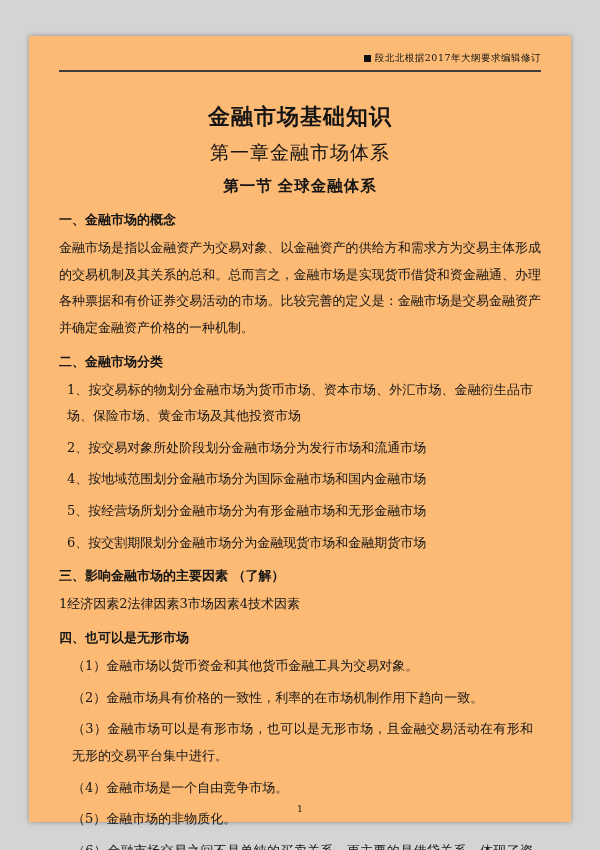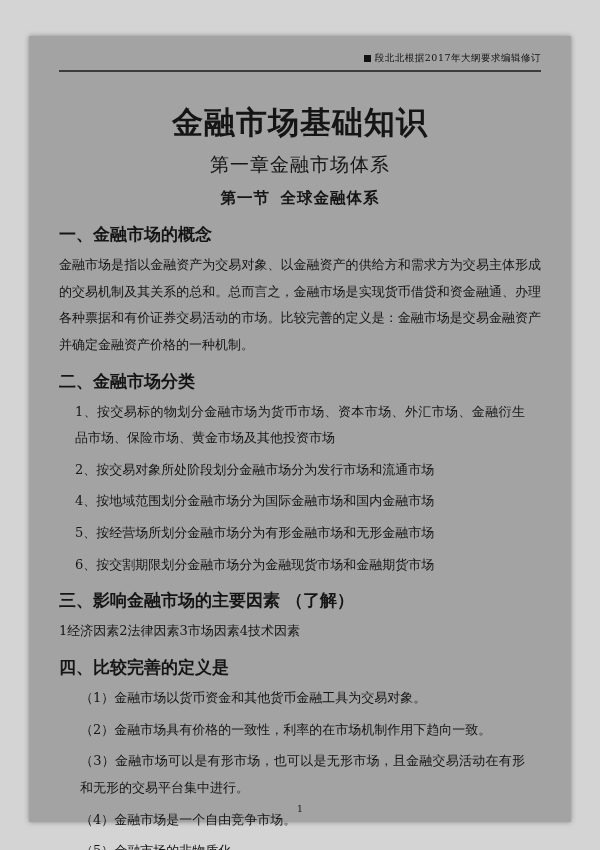--- a/index.html
+++ b/index.html
@@ -6,58 +6,58 @@
   html,body { margin:0; padding:0; }
   body {
     width:600px; height:850px;
     background:#d4d4d4;
     font-family:"DejaVu Serif", "Liberation Serif", serif;
     color:#151515;
   }
   .canvas { position:relative; width:600px; height:850px; overflow:hidden; }
   .page {
     position:absolute; left:29px; right:29px; top:36px; bottom:28px;
-    background:#a3a3a3;
+    background:#fdba74;
     box-shadow:0 0 5px rgba(0,0,0,0.35);
     padding:16px 30px 8px 30px;
   }
   .header {
     display:flex; justify-content:flex-end; align-items:center;
     border-bottom:2px solid #3c3c3c;
     padding-bottom:5px;
     font-size:9.5px; color:#111;
     letter-spacing:0.5px;
   }
   .hsquare {
     width:7px; height:7px; background:#111;
     display:inline-block; margin-right:4px; flex:0 0 auto;
   }
   .doc-title {
-    text-align:center; font-weight:bold; font-size:31px;
+    text-align:center; font-weight:bold; font-size:22px;
     margin:30px 0 8px 0; letter-spacing:1px;
   }
   .doc-chapter {
     text-align:center; font-weight:normal; font-size:19px;
     margin:4px 0 10px 0; letter-spacing:1px;
   }
   .doc-section-title {
     text-align:center; font-weight:bold; font-size:15.5px;
-    font-family:Liberation Mono, monospace;
+    font-family:Liberation Serif, serif;
     margin:6px 0 14px 0; letter-spacing:1px;
   }
   .sec-heading {
     font-family:"DejaVu Sans","Liberation Sans",sans-serif;
-    font-weight:bold; font-size:17px;
+    font-weight:bold; font-size:13px;
     margin:11px 0 6px 0;
   }
   .body-text, .list-item {
     font-size:13px; line-height:2.05;
     text-align:justify; margin:4px 0;
   }
-  .list-item { margin:5px 16px; }
+  .list-item { margin:5px 8px; }
   .indent .list-item { padding-left:5px; }
   .footer {
     position:absolute; left:0; right:0; bottom:8px;
     text-align:center; font-size:10px; color:#222;
   }
 </style>
 </head>
 <body>
 
 <div class="canvas">
@@ -85,21 +85,21 @@
       <div class="list-item">5、按经营场所划分金融市场分为有形金融市场和无形金融市场</div>
       <div class="list-item">6、按交割期限划分金融市场分为金融现货市场和金融期货市场</div>
     </div>
 
     <div>
       <div class="sec-heading">三、影响金融市场的主要因素 （了解）</div>
       <div class="body-text">1经济因素2法律因素3市场因素4技术因素</div>
     </div>
 
     <div class="indent">
-      <div class="sec-heading">四、比较完善的定义是</div>
+      <div class="sec-heading">四、也可以是无形市场</div>
       <div class="list-item">（1）金融市场以货币资金和其他货币金融工具为交易对象。</div>
       <div class="list-item">（2）金融市场具有价格的一致性，利率的在市场机制作用下趋向一致。</div>
       <div class="list-item">（3）金融市场可以是有形市场，也可以是无形市场，且金融交易活动在有形和无形的交易平台集中进行。</div>
       <div class="list-item">（4）金融市场是一个自由竞争市场。</div>
       <div class="list-item">（5）金融市场的非物质化。</div>
       <div class="list-item">（6）金融市场交易之间不是单纯的买卖关系，更主要的是借贷关系，体现了资金所有权和使用权相分离的原则。</div>
 
     </div>
 
     <div class="footer">1</div>

